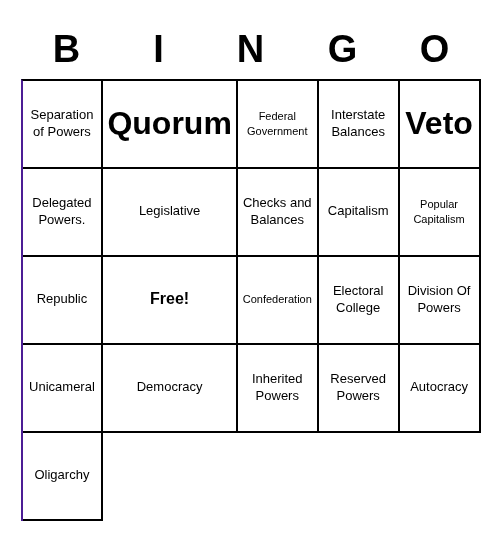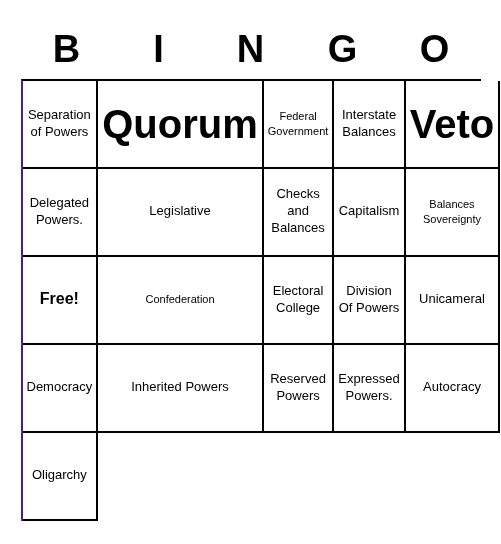--- a/index.html
+++ b/index.html
@@ -41,21 +41,21 @@
       display: flex;
       align-items: center;
       justify-content: center;
       text-align: center;
       padding: 6px 4px;
       font-size: 13px;
       font-family: Arial, sans-serif;
       line-height: 1.3;
     }
     .bingo-cell.large-text {
-      font-size: 40px;
+      font-size: 32px;
       font-weight: bold;
     }
     .bingo-cell.free {
       font-size: 16px;
       font-weight: bold;
     }
     .bingo-cell.small-text {
       font-size: 11px;
     }
   </style>
@@ -73,26 +73,26 @@
   <div class="bingo-grid" id="grid-container">
   <div class="bingo-cell">Separation of Powers</div>
       <div class="bingo-cell large-text">Quorum</div>
       <div class="bingo-cell small-text">Federal Government</div>
       <div class="bingo-cell">Interstate Balances</div>
       <div class="bingo-cell large-text">Veto</div>
       <div class="bingo-cell">Delegated Powers.</div>
       <div class="bingo-cell">Legislative</div>
       <div class="bingo-cell">Checks and Balances</div>
       <div class="bingo-cell">Capitalism</div>
-      <div class="bingo-cell small-text">Balances Sovereignty</div>
+      <div class="bingo-cell small-text">Popular Capitalism</div>
+      <div class="bingo-cell">Republic</div>
       <div class="bingo-cell free">Free!</div>
       <div class="bingo-cell small-text">Confederation</div>
       <div class="bingo-cell">Electoral College</div>
       <div class="bingo-cell">Division Of Powers</div>
       <div class="bingo-cell">Unicameral</div>
       <div class="bingo-cell">Democracy</div>
       <div class="bingo-cell">Inherited Powers</div>
       <div class="bingo-cell">Reserved Powers</div>
-      <div class="bingo-cell">Expressed Powers.</div>
       <div class="bingo-cell">Autocracy</div>
       <div class="bingo-cell">Oligarchy</div>
     </div>
 </div>
 
 </body></html>

